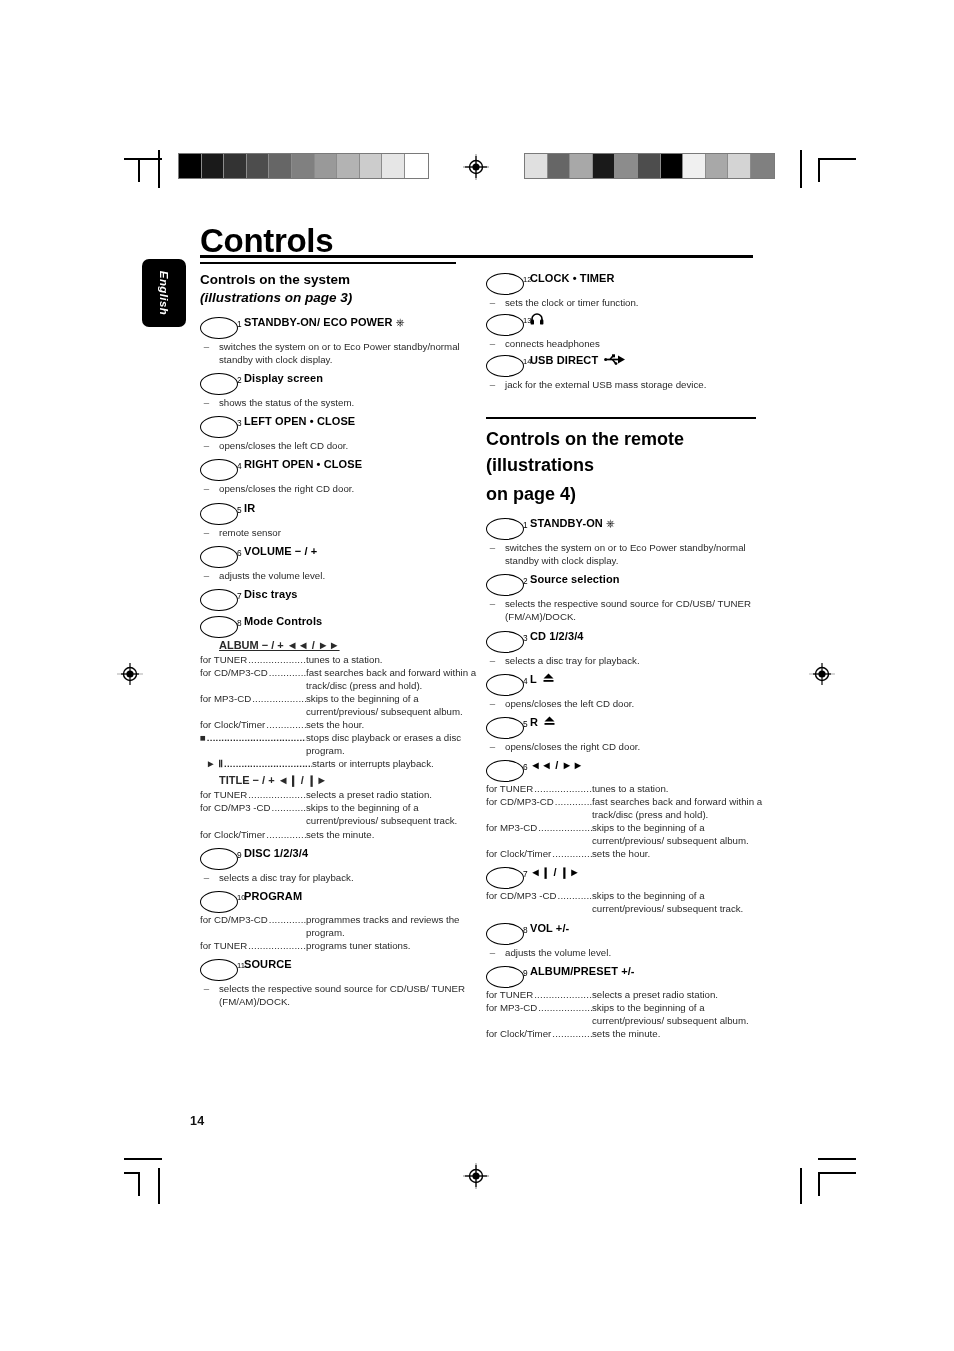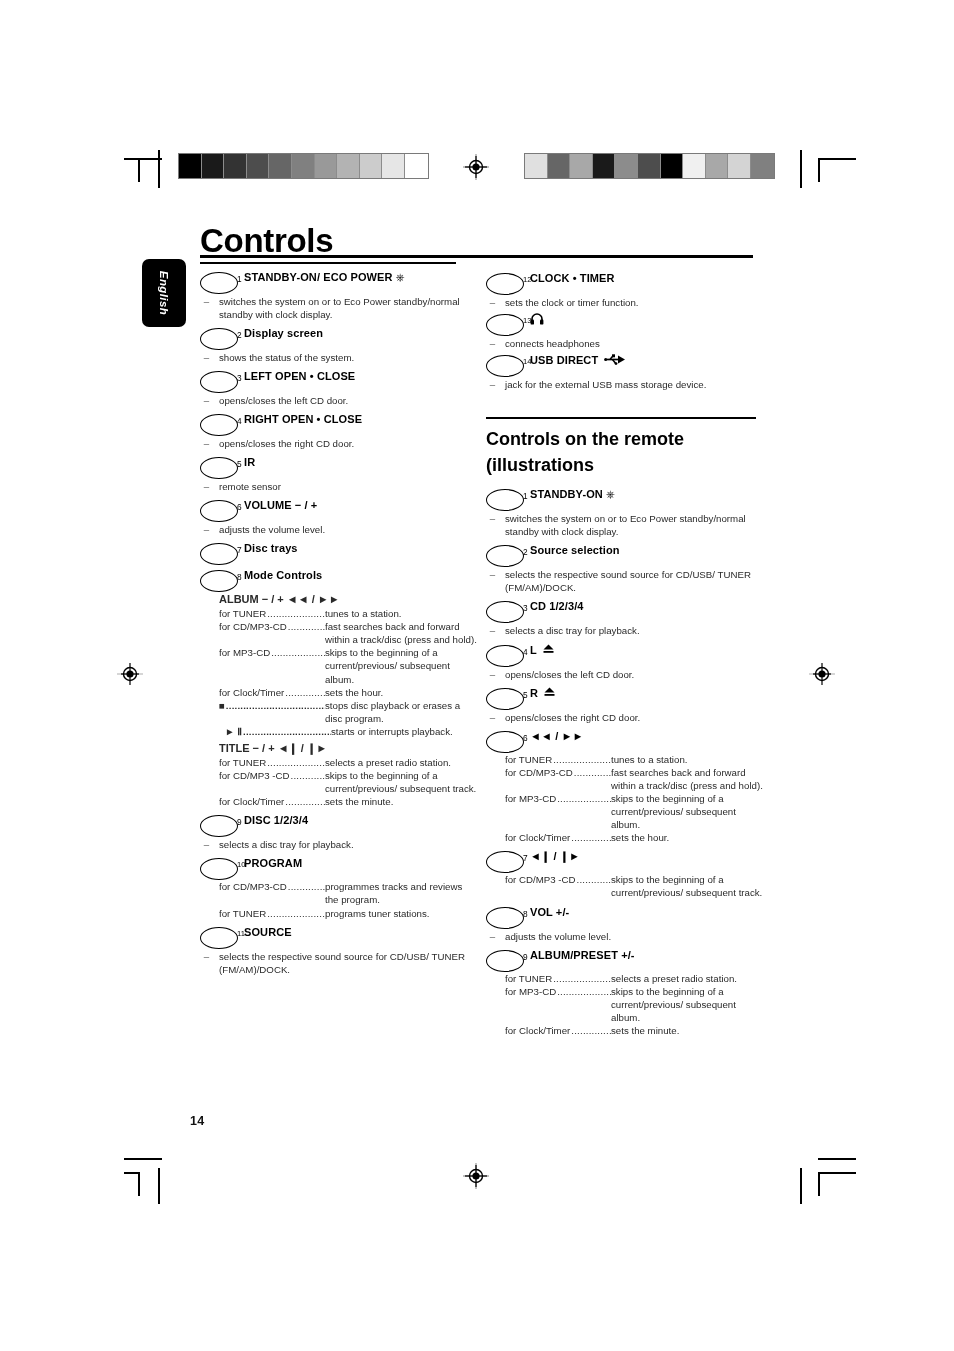--- a/index.html
+++ b/index.html
@@ -174,21 +174,20 @@
     margin-left: 19px;
     color: #2a2a2a;
     font-size: 9.7px;
     line-height: 1.35;
   }
 
   
   .forrow {
     display: flex;
     align-items: flex-start;
-    margin-left: 19px;
     color: #2a2a2a;
     font-size: 9.7px;
     line-height: 1.35;
     justify-content: center;
   }
   .forrow .lhs {
     flex: 0 0 106px;
     display: flex;
     align-items: baseline;
     white-space: nowrap;
@@ -306,20 +305,24 @@
 <div class="lang-tab">
   <span>English</span>
 </div>
 
 <div class="doc-title">Controls</div>
 <div class="title-rule"></div>
 
 <div class="col col-left">
 
   <div class="sec-rule short"></div>
+  <div class="sec-head">
+    <div>Controls on the system</div>
+    <div><em>(illustrations on page 3)</em></div>
+  </div>
 
   <div class="entry">
     <div class="ent-head">
       <span class="num">1</span>
       <span class="ent-title"><span>STANDBY-ON/ ECO POWER</span> <span class="power-sym">⎈</span></span>
     </div>
     <div class="dash-line">
       <span class="dash">–</span>
       <span class="dash-body">switches the system on or to Eco Power standby/normal standby with clock display.</span>
     </div>
@@ -385,21 +388,21 @@
       <span class="num">7</span>
       <span class="ent-title">Disc trays</span>
     </div>
   </div>
 
   <div class="entry">
     <div class="ent-head">
       <span class="num">8</span>
       <span class="ent-title">Mode Controls</span>
     </div>
-    <div class="indent-body" style="font-weight:bold;font-size:11px;">ALBUM − / +  ◄◄ / ►►</div>
+    <div class="indent-body" style="font-weight:bold;font-size:11px;text-decoration:underline;">ALBUM − / +  ◄◄ / ►►</div>
 
     <div class="forrow">
       <span class="lhs">
           <span class="lbl">for TUNER</span>
           <span class="dots">.....................................</span>
         </span>
       <span class="rhs">tunes to a station.</span>
     </div>
     <div class="forrow">
       <span class="lhs">
@@ -560,20 +563,21 @@
       <span class="dash">–</span>
       <span class="dash-body">jack for the external USB mass storage device.</span>
     </div>
   </div>
 
   <div class="sep-gap" style="height:22px;"></div>
   <div class="sec-rule"></div>
   <div class="sec-head-inline">
     <span>Controls on the remote</span>
     <span class="sm">(illustrations</span>
+    <div class="sm" style="margin-top:3px;">on page 4)</div>
   </div>
 
   <div class="entry">
     <div class="ent-head">
       <span class="num">1</span>
       <span class="ent-title"><span>STANDBY-ON</span> <span class="power-sym">⎈</span></span>
     </div>
     <div class="dash-line">
       <span class="dash">–</span>
       <span class="dash-body">switches the system on or to Eco Power standby/normal standby with clock display.</span>

